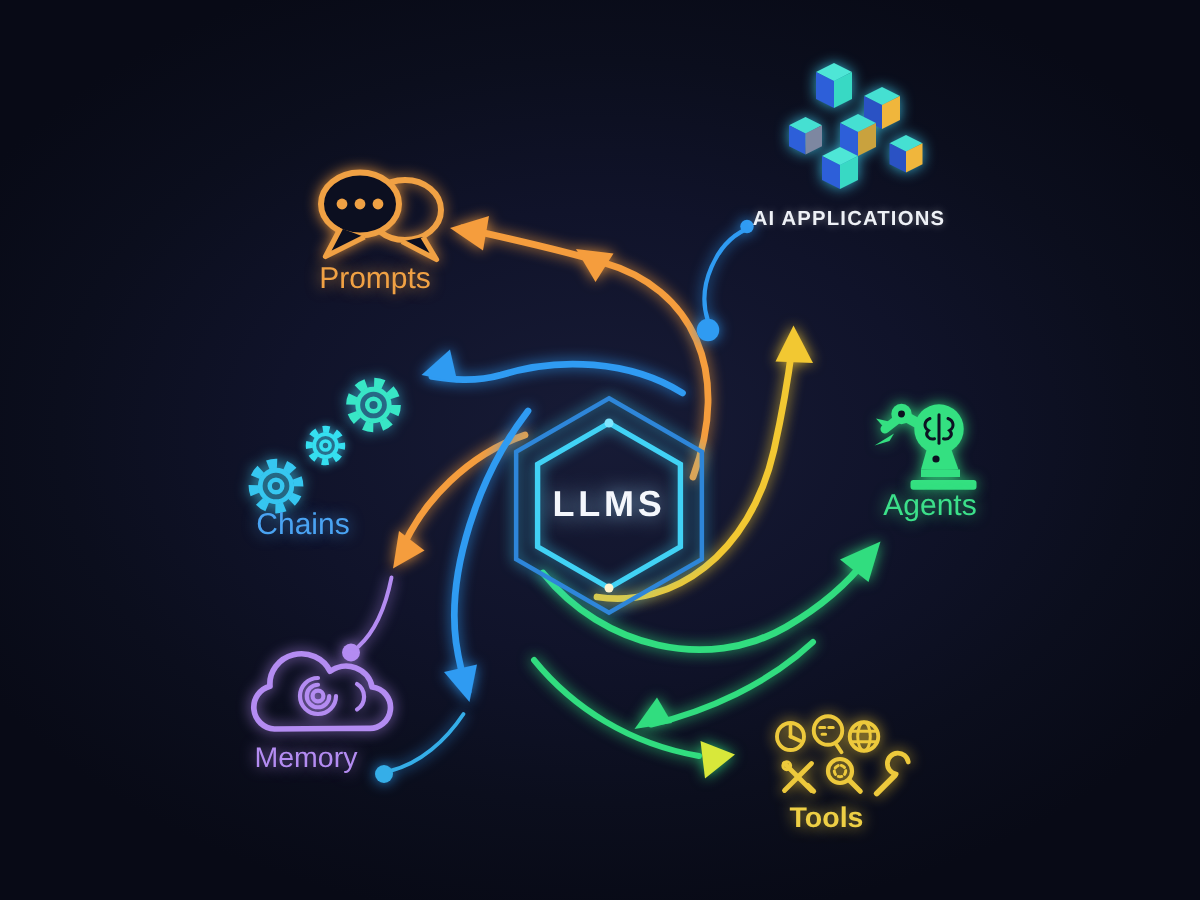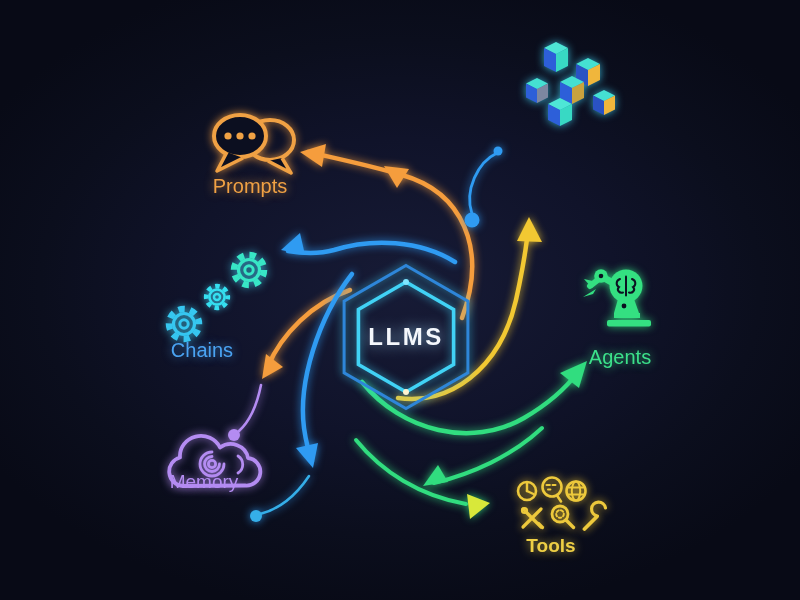--- a/index.html
+++ b/index.html
@@ -204,21 +204,22 @@
 
     <polygon points="560,98 572,104 560,110 548,104" fill="#4ee6d6"></polygon>
     <polygon points="548,104 560,110 560,126 548,120" fill="#2d5fd9"></polygon>
     <polygon points="560,110 572,104 572,120 560,126" fill="#38d9c4"></polygon>
   </g>
 </svg>
 
 <div class="label lbl-llms" style="left:406px;top:337px;">LLMS</div>
 
 <div class="label lbl-building" style="left:566px;top:137px;">
+  <div>AI APPLICATIONS</div>
 </div>
 
 <div class="label lbl-prompts" style="left:250px;top:175px;">Prompts</div>
 <div class="label lbl-chains" style="left:202px;top:339px;">Chains</div>
-<div class="label lbl-memory" style="left:204px;top:471px;">Memory</div>
-<div class="label lbl-agents" style="left:620px;top:326px;margin-top:20px;">Agents</div>
+<div class="label lbl-memory" style="left:204px;top:495px;">Memory</div>
+<div class="label lbl-agents" style="left:620px;top:326px;">Agents</div>
 <div class="label lbl-tools" style="left:551px;top:535px;">Tools</div>
 
 </div>
 
 </body></html>

